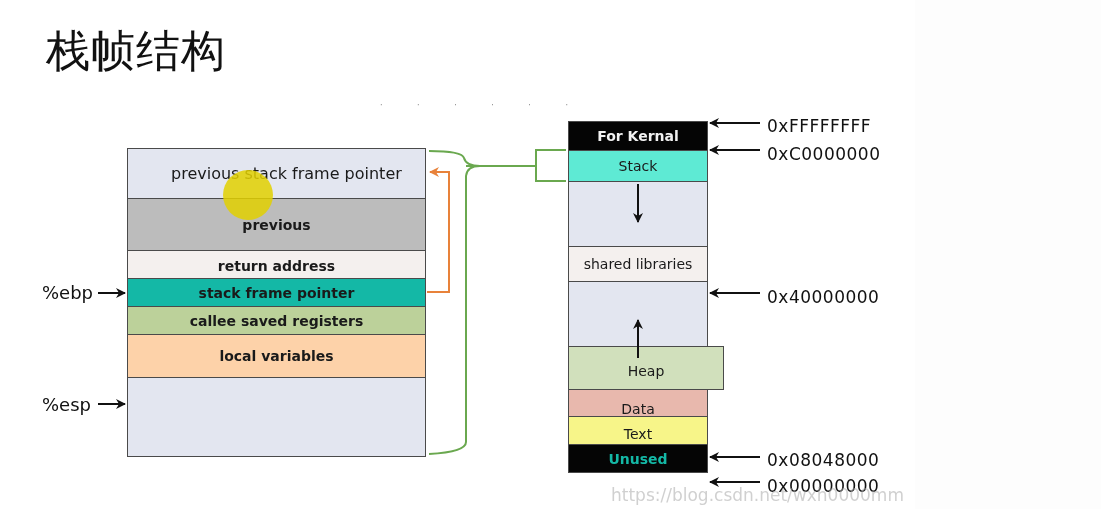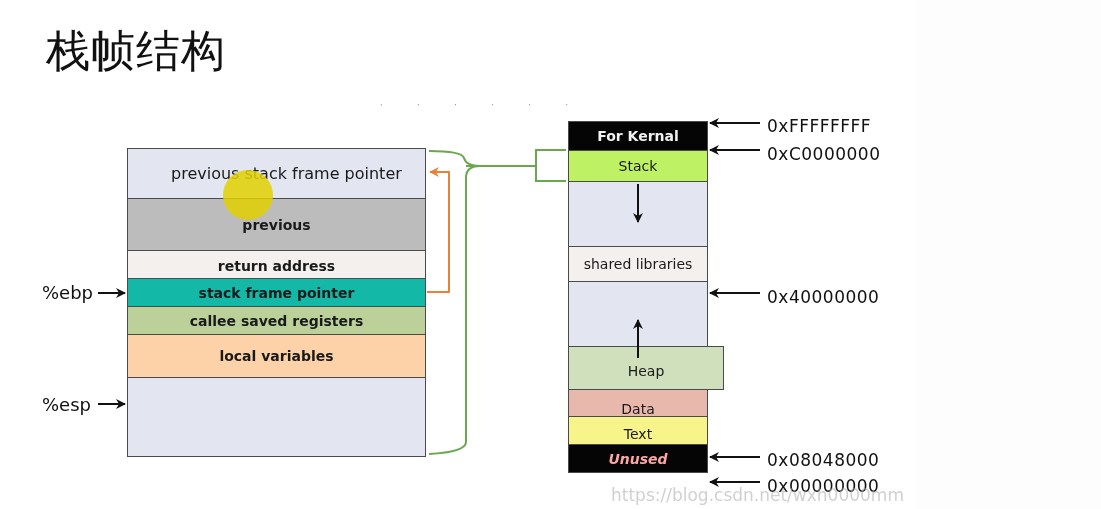--- a/index.html
+++ b/index.html
@@ -53,28 +53,28 @@
   <div class="block" id="sf6" style="left: 127px; top: 377px; width: 299px; height: 80px; background: rgb(227, 230, 240);"></div>
 
   <div class="reg-label" style="left:42px;top:282px;">%ebp</div>
   <div class="reg-label" style="left:42px;top:394px;">%esp</div>
 </div>
 
 <div class="cursor-dot"></div>
 
 <div>
   <div class="block dark" id="mm0" style="left: 568px; top: 121px; width: 140px; height: 30px; background: rgb(5, 5, 5); color: rgb(242, 242, 242);">For Kernal</div>
-  <div class="block" id="mm1" style="left: 568px; top: 150px; width: 140px; height: 32px; font-size: 14px; background: #bef264; color: rgb(26, 26, 26);">Stack</div>
+  <div class="block" id="mm1" style="left: 568px; top: 150px; width: 140px; height: 32px; font-size: 14px; background: #5eead4; color: rgb(26, 26, 26);">Stack</div>
   <div class="block" id="mm2" style="left: 568px; top: 181px; width: 140px; height: 66px; background: rgb(227, 230, 240);"></div>
   <div class="block" id="mm3" style="left: 568px; top: 246px; width: 140px; height: 36px; font-size: 14px; background: rgb(244, 240, 238); color: rgb(26, 26, 26);">shared libraries</div>
   <div class="block" id="mm4" style="left: 568px; top: 281px; width: 140px; height: 66px; background: rgb(227, 230, 240);"></div>
   <div class="block" id="mm5" style="left: 568px; top: 346px; width: 156px; height: 44px; font-size: 14px; padding-top: 6px; background: rgb(209, 224, 188); color: rgb(26, 26, 26);">Heap</div>
   <div class="block" id="mm6" style="left: 568px; top: 389px; width: 140px; height: 40px; font-size: 14px; background: rgb(232, 184, 173); color: rgb(26, 26, 26);">Data</div>
   <div class="block" id="mm7" style="left: 568px; top: 416px; width: 140px; height: 35px; font-size: 14px; background: rgb(247, 245, 137); color: rgb(26, 26, 26);">Text</div>
-  <div class="block dark" id="mm8" style="left: 568px; top: 444px; width: 140px; height: 29px; background: rgb(5, 5, 5); color: #fca5a5; font-style: italic;">Unused</div>
+  <div class="block dark" id="mm8" style="left: 568px; top: 444px; width: 140px; height: 29px; background: rgb(5, 5, 5); color: #14b8a6;">Unused</div>
 
   <div class="addr-label" style="left:767px;top:116px;">0xFFFFFFFF</div>
   <div class="addr-label" style="left:767px;top:144px;text-align:right;">0xC0000000</div>
   <div class="addr-label" style="left:767px;top:287px;">0x40000000</div>
   <div class="addr-label" style="left:767px;top:450px;">0x08048000</div>
   <div class="addr-label" style="left:767px;top:476px;">0x00000000</div>
 </div>
 
 <svg class="overlay" width="1101" height="509">
   <defs>

